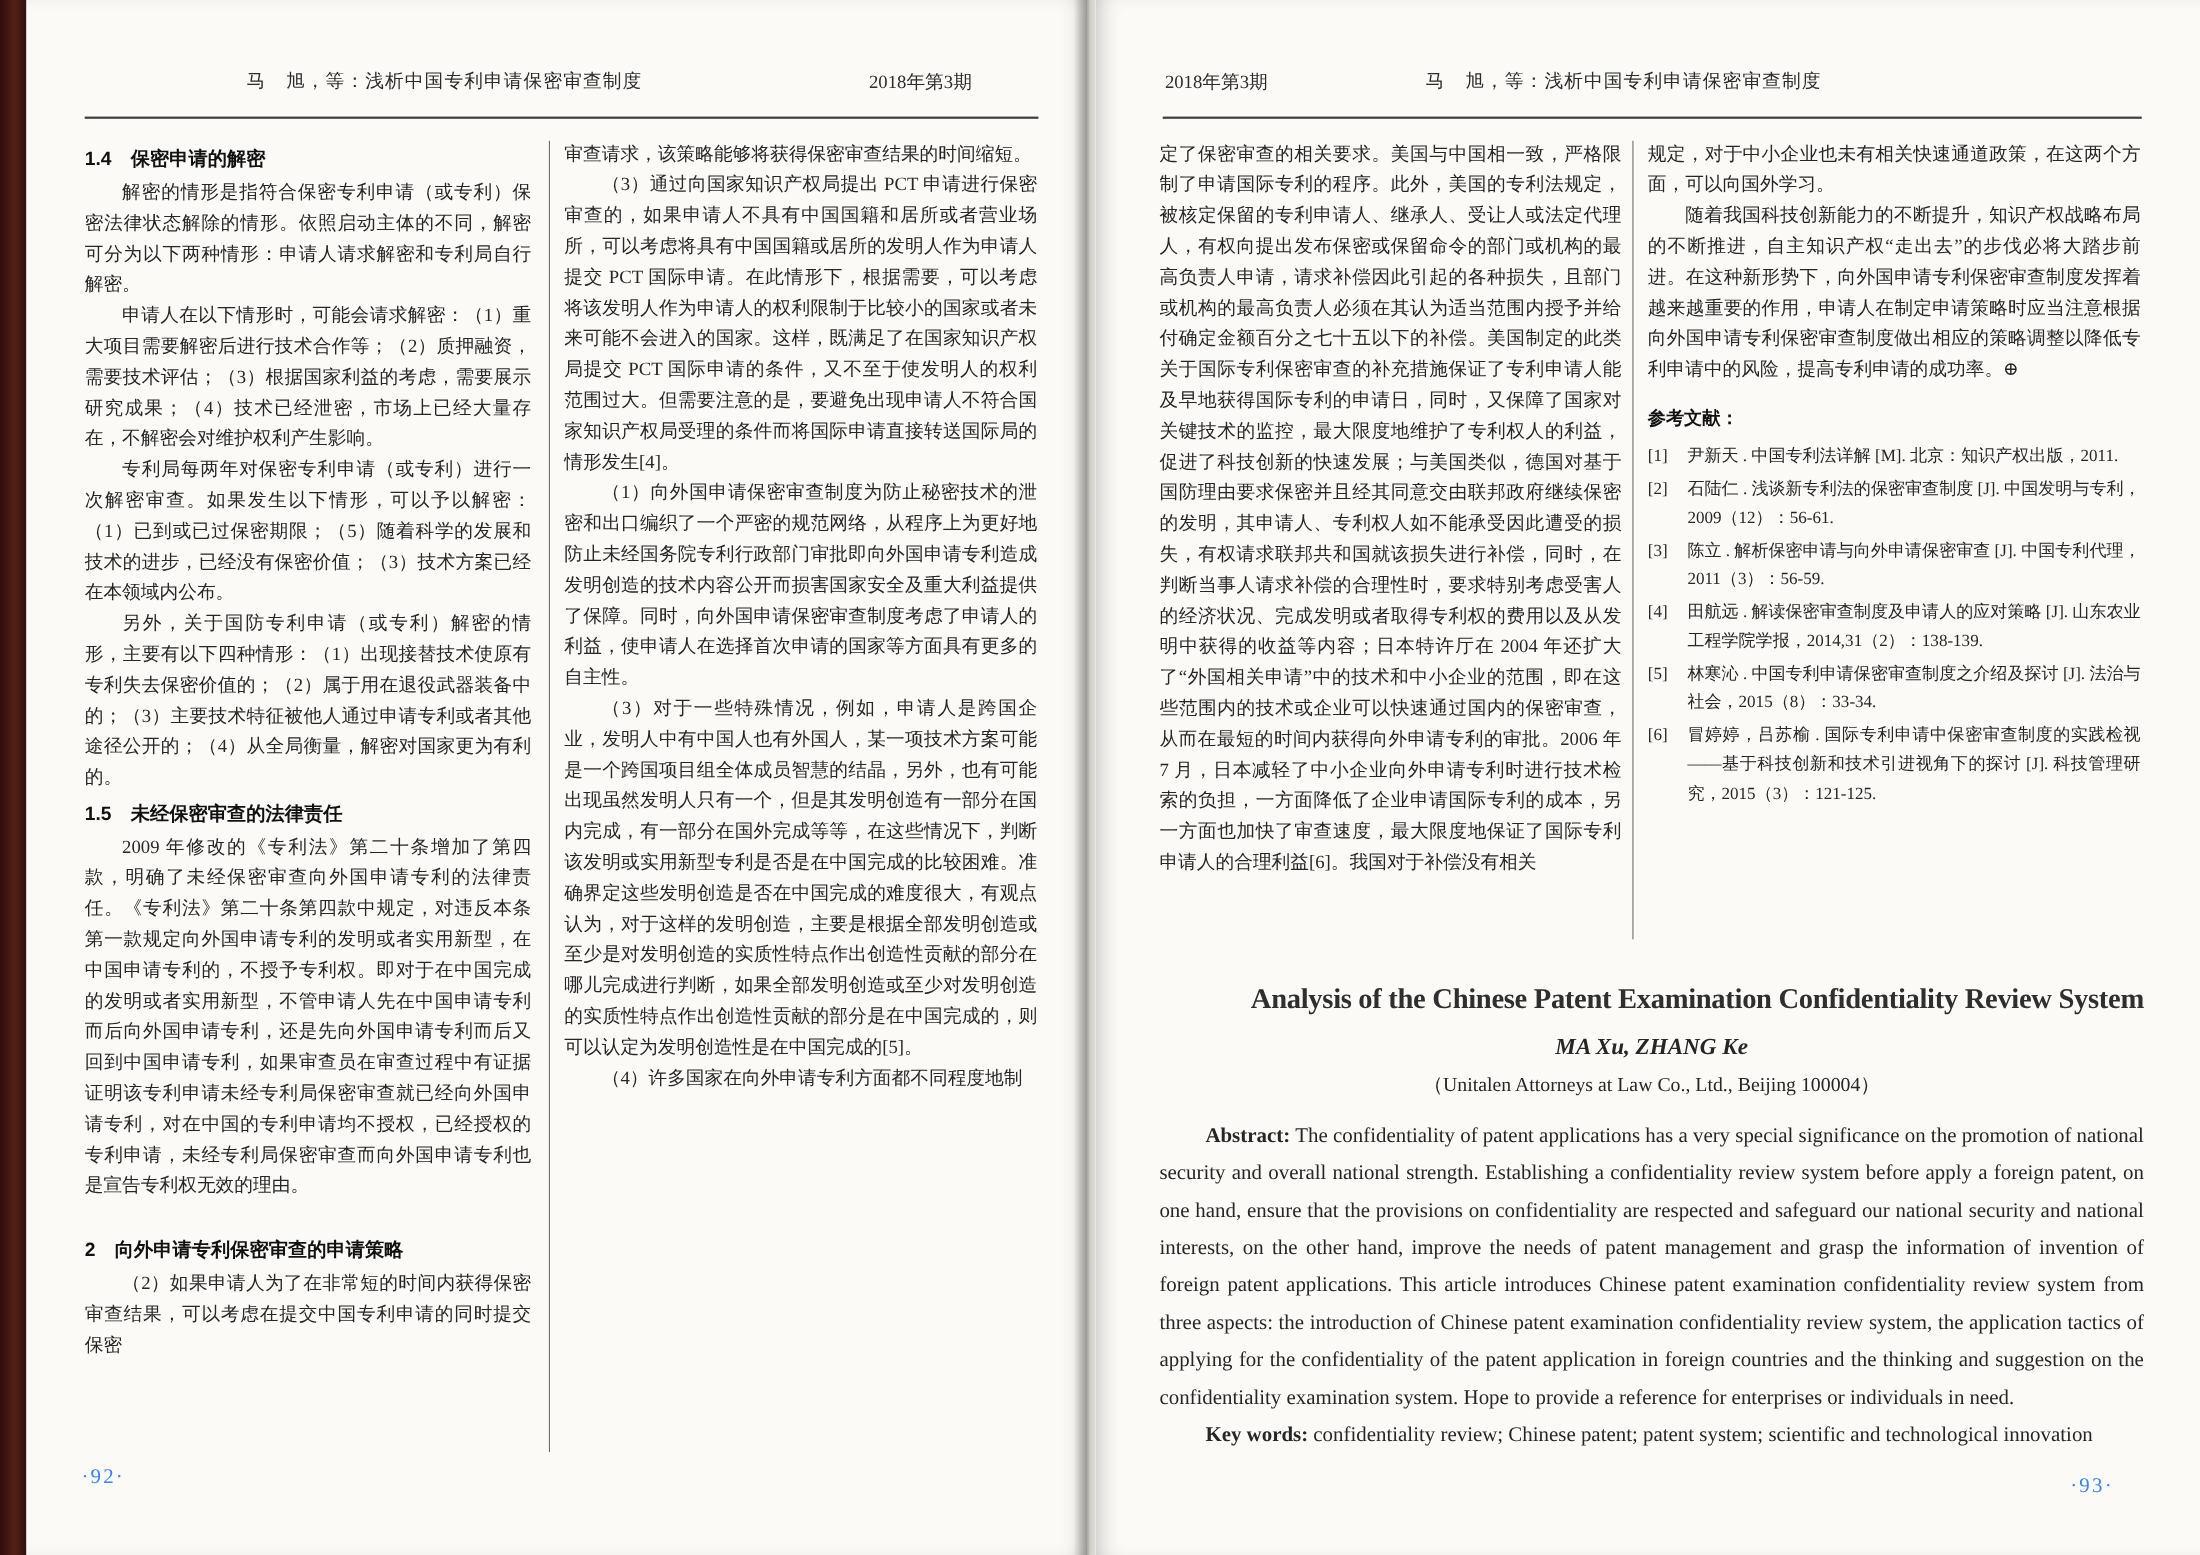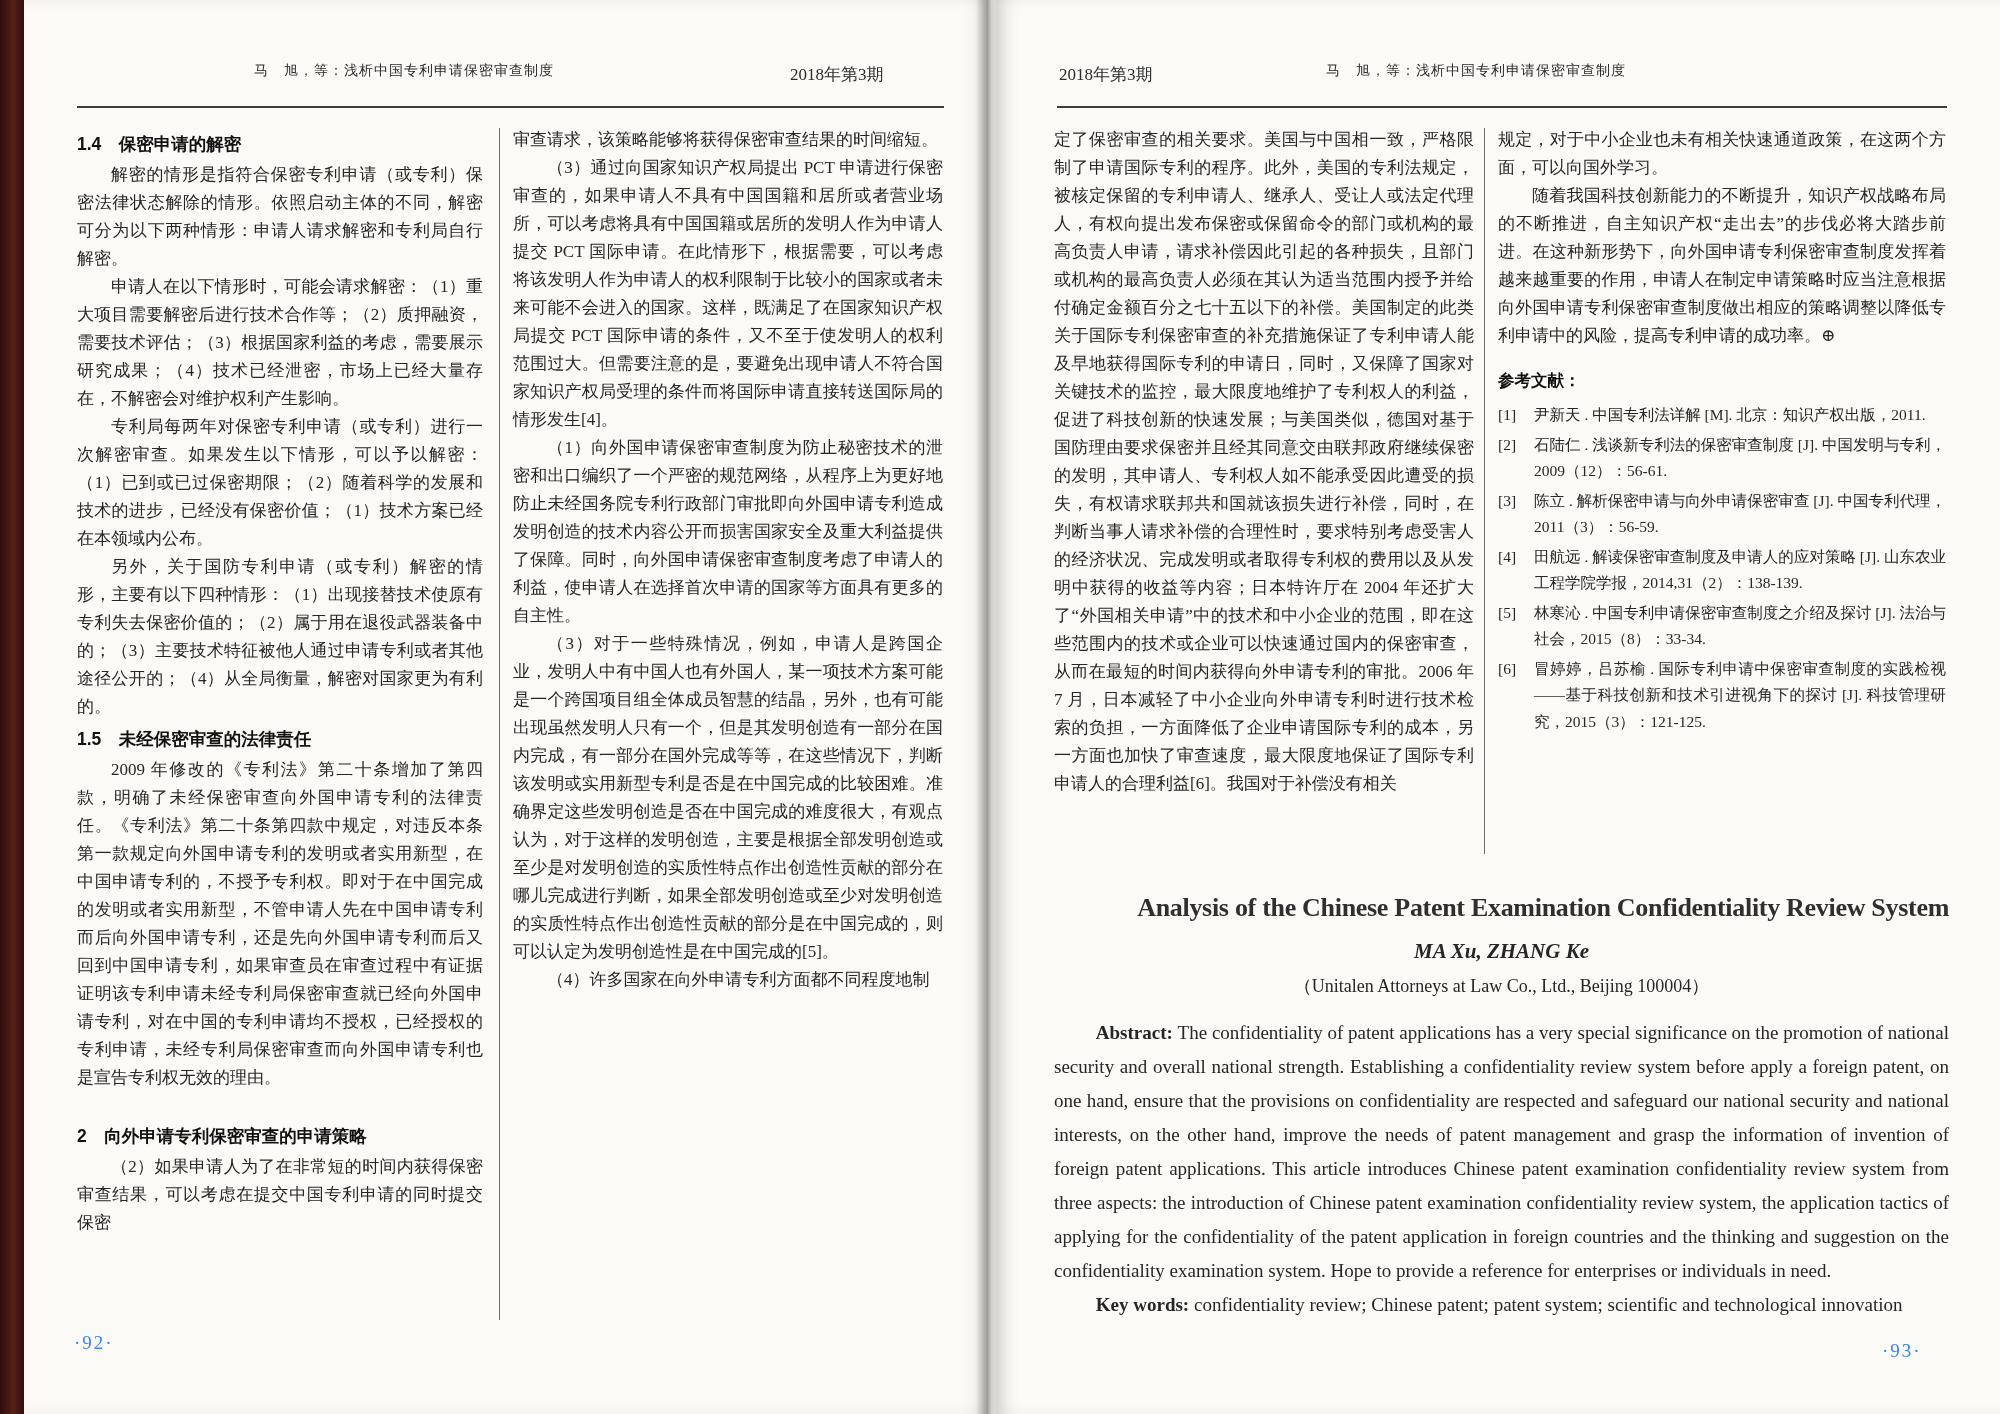--- a/index.html
+++ b/index.html
@@ -10,21 +10,21 @@
              background:linear-gradient(to right,#2e0d0b,#552019 55%,#30100d);}
   
   .page{position:absolute;top:0;height:1414px;background:#fbfaf7;}
   .page-left{left:24px;width:964px;box-shadow:inset -14px 0 22px -14px rgba(0,0,0,.35);}
   .page-right{left:996px;width:1004px;box-shadow:inset 14px 0 22px -14px rgba(0,0,0,.30);}
   .fold{position:absolute;left:976px;top:0;width:28px;height:1414px;
         background:linear-gradient(to right,rgba(0,0,0,0) 0%,rgba(90,85,80,.45) 45%,rgba(120,115,110,.25) 55%,rgba(0,0,0,0) 100%);}
   .corner-fold{position:absolute;left:748px;top:14px;width:56px;height:1px;background:#c9c6c0;transform:rotate(38deg);}
 
   
-  .ph-title{position:absolute;top:62px;font-size:14px;letter-spacing:1px;color:#2b2b2b;}
+  .ph-title{position:absolute;top:62px;font-size:17px;letter-spacing:1px;color:#2b2b2b;}
   .ph-issue{position:absolute;top:63px;font-size:17px;color:#2b2b2b;}
   .head-rule{position:absolute;top:106px;height:2px;background:#3c3c3c;}
 
   
   .col{position:absolute;top:126px;font-size:17px;line-height:28px;text-align:justify;color:#262626;}
   .v-divider{position:absolute;width:1px;background:#6e6e6e;}
 
   .c-p{text-indent:2em;margin:0;}
   .c-p.cont{text-indent:0;}
   .c-h2{font-weight:bold;font-family:"Liberation Sans","DejaVu Sans",sans-serif;
@@ -60,21 +60,21 @@
 
   <div class="page page-left">
     <div class="ph-title" style="left:180px;width:400px;text-align:center;">马　旭，等：浅析中国专利申请保密审查制度</div>
     <div class="ph-issue" style="left:766px;width:160px;">2018年第3期</div>
     <div class="head-rule" style="left:53px;width:867px;"></div>
 
     <div class="col" style="left:53px;width:406px;">
         <div class="c-h2">1.4　保密申请的解密</div>
         <div class="c-p">解密的情形是指符合保密专利申请（或专利）保密法律状态解除的情形。依照启动主体的不同，解密可分为以下两种情形：申请人请求解密和专利局自行解密。</div>
         <div class="c-p">申请人在以下情形时，可能会请求解密：（1）重大项目需要解密后进行技术合作等；（2）质押融资，需要技术评估；（3）根据国家利益的考虑，需要展示研究成果；（4）技术已经泄密，市场上已经大量存在，不解密会对维护权利产生影响。</div>
-        <div class="c-p">专利局每两年对保密专利申请（或专利）进行一次解密审查。如果发生以下情形，可以予以解密：（1）已到或已过保密期限；（2）随着科学的发展和技术的进步，已经没有保密价值；（1）技术方案已经在本领域内公布。</div>
+        <div class="c-p">专利局每两年对保密专利申请（或专利）进行一次解密审查。如果发生以下情形，可以予以解密：（1）已到或已过保密期限；（5）随着科学的发展和技术的进步，已经没有保密价值；（3）技术方案已经在本领域内公布。</div>
         <div class="c-p">另外，关于国防专利申请（或专利）解密的情形，主要有以下四种情形：（1）出现接替技术使原有专利失去保密价值的；（2）属于用在退役武器装备中的；（3）主要技术特征被他人通过申请专利或者其他途径公开的；（4）从全局衡量，解密对国家更为有利的。</div>
         <div class="c-h2">1.5　未经保密审查的法律责任</div>
         <div class="c-p">2009 年修改的《专利法》第二十条增加了第四款，明确了未经保密审查向外国申请专利的法律责任。《专利法》第二十条第四款中规定，对违反本条第一款规定向外国申请专利的发明或者实用新型，在中国申请专利的，不授予专利权。即对于在中国完成的发明或者实用新型，不管申请人先在中国申请专利而后向外国申请专利，还是先向外国申请专利而后又回到中国申请专利，如果审查员在审查过程中有证据证明该专利申请未经专利局保密审查就已经向外国申请专利，对在中国的专利申请均不授权，已经授权的专利申请，未经专利局保密审查而向外国申请专利也是宣告专利权无效的理由。</div>
         <div class="c-h2 gap">2　向外申请专利保密审查的申请策略</div>
         <div class="c-p">（2）如果申请人为了在非常短的时间内获得保密审查结果，可以考虑在提交中国专利申请的同时提交保密</div>
       </div>
     <div class="v-divider" style="left:475px;top:128px;height:1192px;"></div>
     <div class="col" style="left:489px;width:430px;">
         <div class="c-p cont">审查请求，该策略能够将获得保密审查结果的时间缩短。</div>
         <div class="c-p">（3）通过向国家知识产权局提出 PCT 申请进行保密审查的，如果申请人不具有中国国籍和居所或者营业场所，可以考虑将具有中国国籍或居所的发明人作为申请人提交 PCT 国际申请。在此情形下，根据需要，可以考虑将该发明人作为申请人的权利限制于比较小的国家或者未来可能不会进入的国家。这样，既满足了在国家知识产权局提交 PCT 国际申请的条件，又不至于使发明人的权利范围过大。但需要注意的是，要避免出现申请人不符合国家知识产权局受理的条件而将国际申请直接转送国际局的情形发生[4]。</div>

